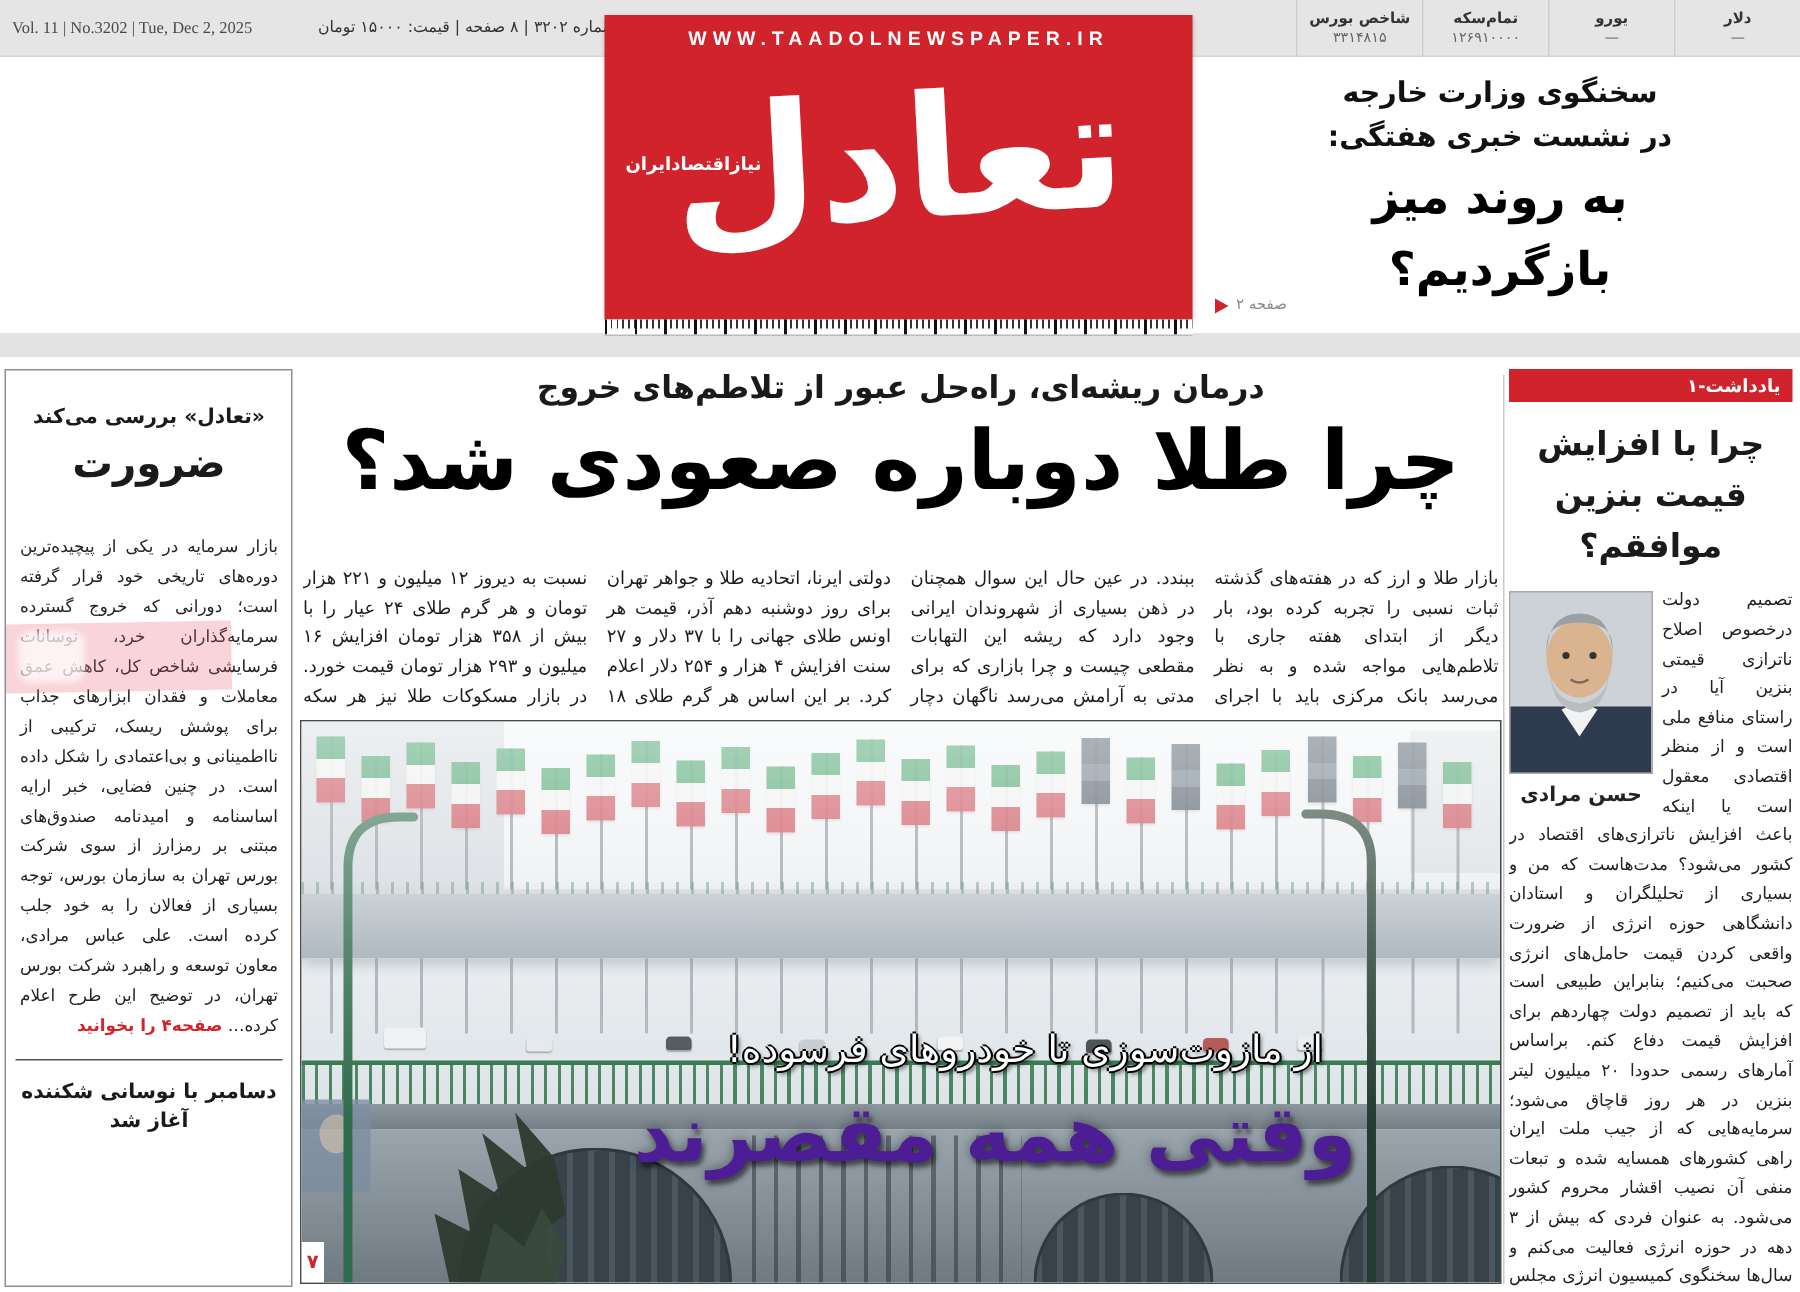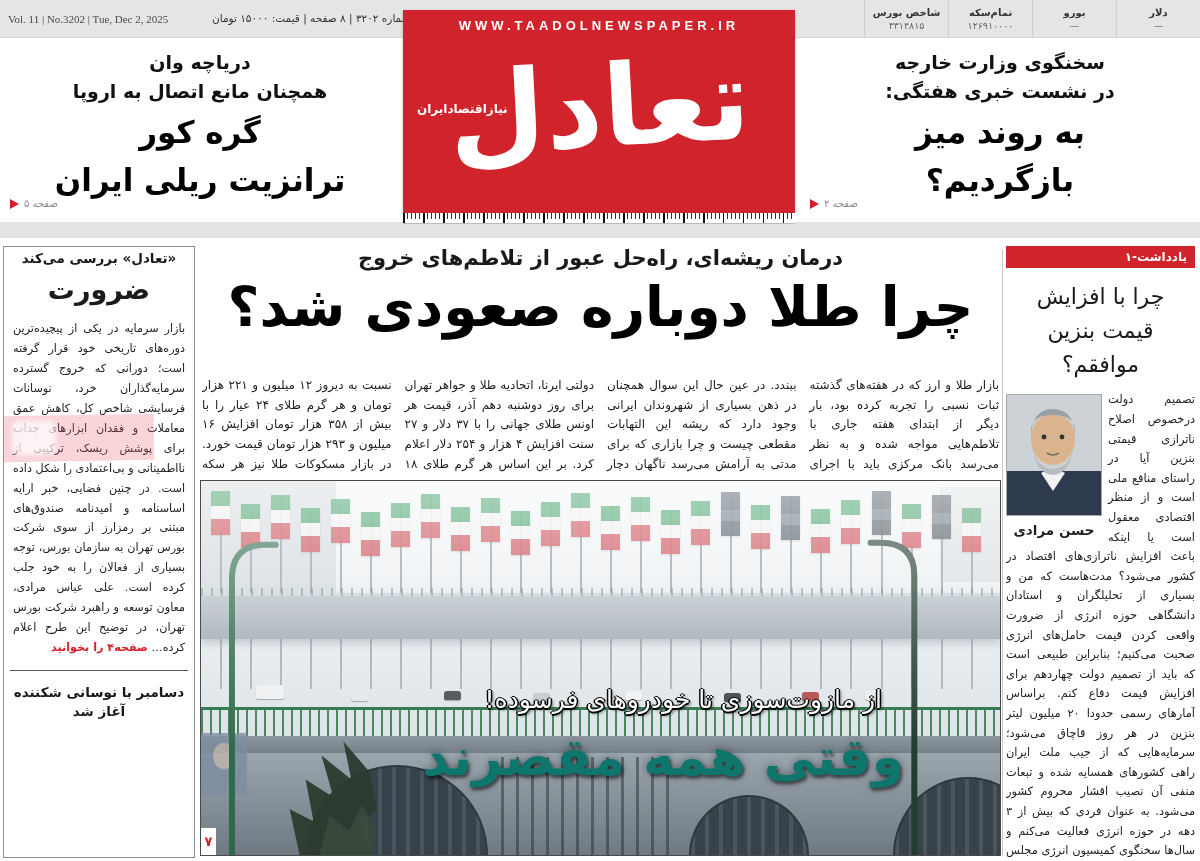--- a/index.html
+++ b/index.html
@@ -32,24 +32,24 @@
   .hd-block{position:absolute;top:48px;width:400px;height:172px;text-align:center}
   .tl-block{left:0}
   .tr-block{left:800px}
   .hd-kicker{font-size:19px;font-weight:600;line-height:1.55;color:#111}
   .hd-title{font-size:31px;font-weight:900;line-height:1.5;color:#000;margin-top:2px}
   .page-marker{position:absolute;left:10px;top:150px;display:inline-flex;align-items:center;gap:5px;direction:ltr;cursor:pointer}
   .tri{width:0;height:0;border-top:5px solid transparent;border-bottom:5px solid transparent;border-left:9px solid #d0232b}
   .pm-text{font-size:10px;color:#8a8a8a}
 
   
-  .left-col{position:absolute;left:3px;top:246px;width:192px;height:612px;border:1px solid #8f8f8f;padding:0 9px;overflow:hidden;background:#fff}
+  .left-col{position:absolute;left:3px;top:246px;width:192px;height:612px;border:1px solid #8f8f8f;padding:20px 9px;overflow:hidden;background:#fff}
   .lc-kicker{font-size:13.5px;font-weight:800;text-align:center;line-height:1.4;margin-top:2px}
   .lc-title{font-size:27px;font-weight:900;text-align:center;line-height:1.6}
-  .lc-body{font-size:11.2px;line-height:1.78;text-align:justify;color:#222;margin-top:8px}
+  .lc-body{font-size:11.2px;line-height:1.78;text-align:justify;color:#222;margin-top:24px}
   .ref-red{color:#d6222b;font-weight:700}
   .lc-divider{border-top:1px solid #555;margin:12px -3px}
   .wm{position:absolute;left:-2px;top:168px;width:152px;height:46px;background:rgba(232,90,110,.26);transform:rotate(-1deg);pointer-events:none}
   .wm::after{content:"";position:absolute;left:10px;top:5px;width:44px;height:34px;background:rgba(255,255,255,.7);border-radius:8px;filter:blur(2px)}
 
   
   .center-col{position:absolute;left:200px;top:244px;width:801px;height:617px}
   .main-kicker{position:absolute;top:2px;left:0;width:100%;text-align:center;font-size:21px;font-weight:800}
   .main-headline{position:absolute;top:32px;left:0;width:100%;text-align:center;font-size:55px;font-weight:900;line-height:1.15;color:#000}
   .bodyrow{position:absolute;top:132px;left:2px;right:2px;height:99px;display:flex;gap:13px;overflow:hidden}
@@ -79,30 +79,30 @@
     background:repeating-linear-gradient(90deg,#4b565e 0 4px,#38424a 4px 14px)}
   .t1{left:105px;width:182px;height:90px}
   .t2{left:488px;width:120px;height:60px}
   .t3{left:692px;width:150px;height:78px}
   .ph-billboard{position:absolute;left:0;top:252px;width:46px;height:62px;background:#7e8ea0;opacity:.8}
   .ph-billboard::after{content:"";position:absolute;left:12px;top:10px;width:22px;height:26px;border-radius:50%;background:#cfbfae;opacity:.8}
   .ph-poles,.ph-pine{position:absolute;inset:0;width:100%;height:100%}
   .ph-haze{position:absolute;inset:0;background:linear-gradient(180deg,rgba(255,255,255,.55),rgba(255,255,255,.2) 40%,rgba(255,255,255,0) 72%);pointer-events:none}
   .ph-kicker{position:absolute;right:118px;top:204px;font-size:25px;font-weight:400;color:#fff;
     text-shadow:1.5px 0 0 #000,-1.5px 0 0 #000,0 1.5px 0 #000,0 -1.5px 0 #000,2px 2px 3px rgba(0,0,0,.6)}
-  .ph-title{position:absolute;right:96px;top:246px;font-size:52px;font-weight:900;color:#0f766e;
+  .ph-title{position:absolute;right:96px;top:246px;font-size:52px;font-weight:900;color:#4c1d95;
     text-shadow:0 0 8px rgba(0,0,0,.4),2px 3px 3px rgba(0,0,0,.45)}
   .ph-pagenum{position:absolute;left:0;bottom:0;width:15px;height:27px;background:#fff;display:flex;align-items:center;justify-content:center}
   .ph-pagenum span{color:#d0232b;font-size:13px;font-weight:900}
 
   
   .note-col{position:absolute;left:1006px;top:246px;width:191px;height:615px;overflow:hidden;border-left:none;padding-right:2px}
   .note-rule{position:absolute;left:1002px;top:250px;width:1px;height:606px;background:#c9c9c9}
   .note-bar{height:22px;background:#d0232b;color:#fff;font-size:12px;font-weight:700;line-height:22px;text-align:right;padding:0 8px}
-  .note-title{font-size:22px;font-weight:400;text-align:center;line-height:1.55;margin:12px 0 8px}
+  .note-title{font-size:22px;font-weight:700;text-align:center;line-height:1.55;margin:12px 0 8px}
   .note-body{font-size:11.4px;line-height:1.72;text-align:justify;color:#222}
   .author{float:left;width:96px;margin:4px 6px 2px 0}
   .author-photo{width:96px;height:122px;border:1px solid #a8a8a8;background:#ccd1d5;overflow:hidden}
   .author-name{font-size:13.5px;font-weight:900;text-align:center;margin-top:3px}
 </style>
 </head>
 <body>
 
 <div class="page">
 
@@ -131,30 +131,20 @@
 
   <div class="grayband"></div>
 
   <div class="masthead">
     <div class="www">WWW.TAADOLNEWSPAPER.IR</div>
     <div class="logo">تعادل</div>
     <div class="tagline">نیازاقتصادایران</div>
   </div>
   <div class="ruler"></div>
 
-  <div class="hd-block tl-block">
-    <div class="hd-kicker">دریاچه وان</div>
-    <div class="hd-kicker">همچنان مانع اتصال به اروپا</div>
-    <div class="hd-title">گره کور</div>
-    <div class="hd-title">ترانزیت ریلی ایران</div>
-    <div class="page-marker">
-      <span class="tri"></span>
-      <span class="pm-text">صفحه ۵</span>
-    </div>
-  </div>
 
   <div class="hd-block tr-block">
     <div class="hd-kicker">سخنگوی وزارت خارجه</div>
     <div class="hd-kicker">در نشست خبری هفتگی:</div>
     <div class="hd-title">به روند میز</div>
     <div class="hd-title">بازگردیم؟</div>
     <div class="page-marker">
       <span class="tri"></span>
       <span class="pm-text">صفحه ۲</span>
     </div>

